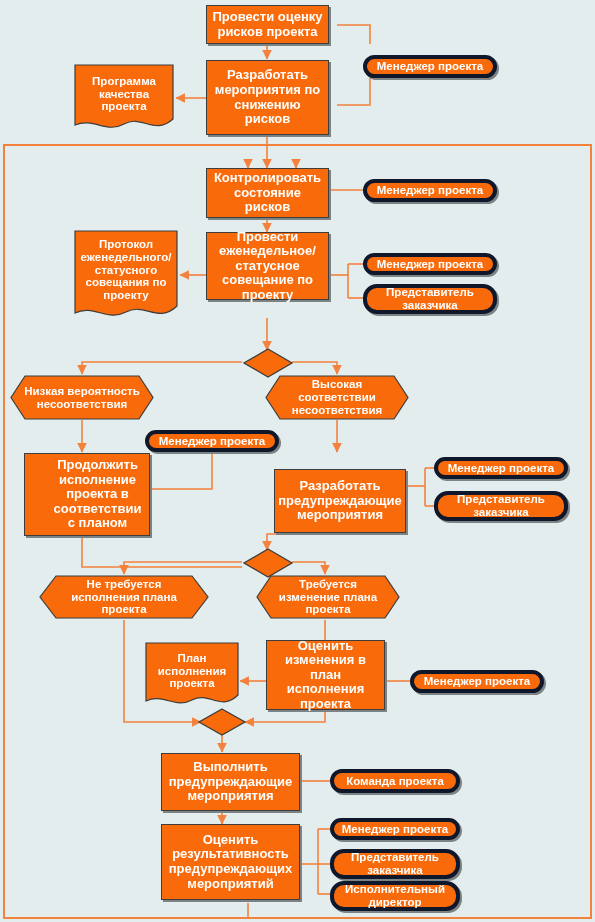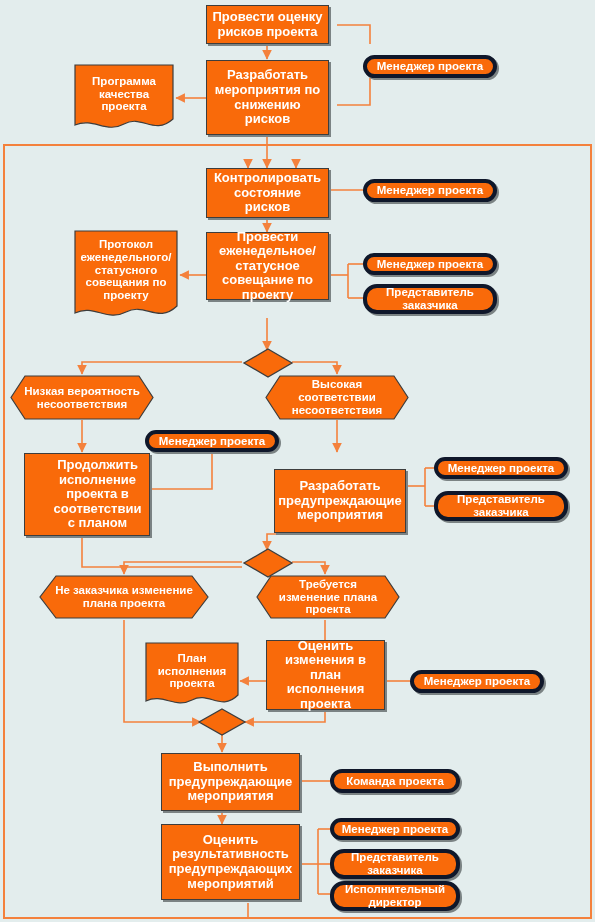--- a/index.html
+++ b/index.html
@@ -247,21 +247,21 @@
   <div class="diam" style="left:242px;top:547px;width:52px;height:32px;">
     <svg width="52" height="32" viewBox="0 0 52 32">
       <path d="M26,2 L50,16 L26,30 L2,16 Z" fill="#f96a0a" stroke="#3d3d3d" stroke-width="1.3"></path>
     </svg>
   </div>
 
   <div class="hexwrap" style="left:38px;top:574px;width:172px;height:46px;">
     <svg width="172" height="46" viewBox="0 0 172 46">
       <path d="M18,2 L154,2 L170,23 L154,44 L18,44 L2,23 Z" fill="#f96a0a" stroke="#3d3d3d" stroke-width="1.2"></path>
     </svg>
-    <div class="hexlabel">Не заказчика изменение плана проекта</div>
+    <div class="hexlabel">Не требуется исполнения плана проекта</div>
   </div>
 
   <div class="hexwrap" style="left:255px;top:574px;width:146px;height:46px;">
     <svg width="146" height="46" viewBox="0 0 146 46">
       <path d="M16,2 L130,2 L144,23 L130,44 L16,44 L2,23 Z" fill="#f96a0a" stroke="#3d3d3d" stroke-width="1.2"></path>
     </svg>
     <div class="hexlabel">Требуется изменение плана проекта</div>
   </div>
 
   <div class="docwrap" style="left:143px;top:640px;width:98px;height:72px;">

